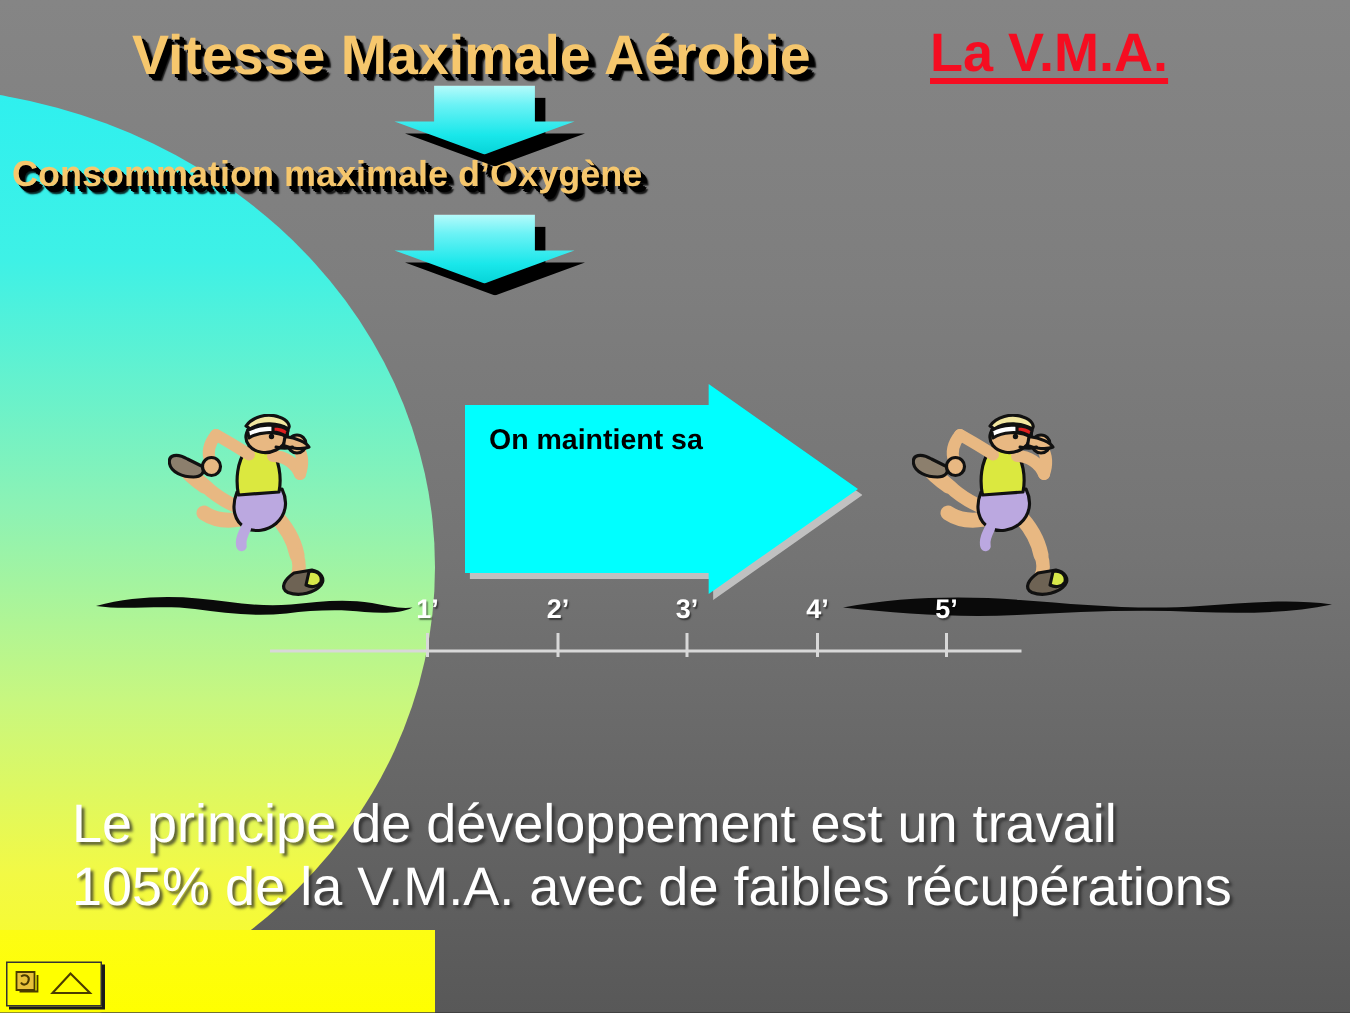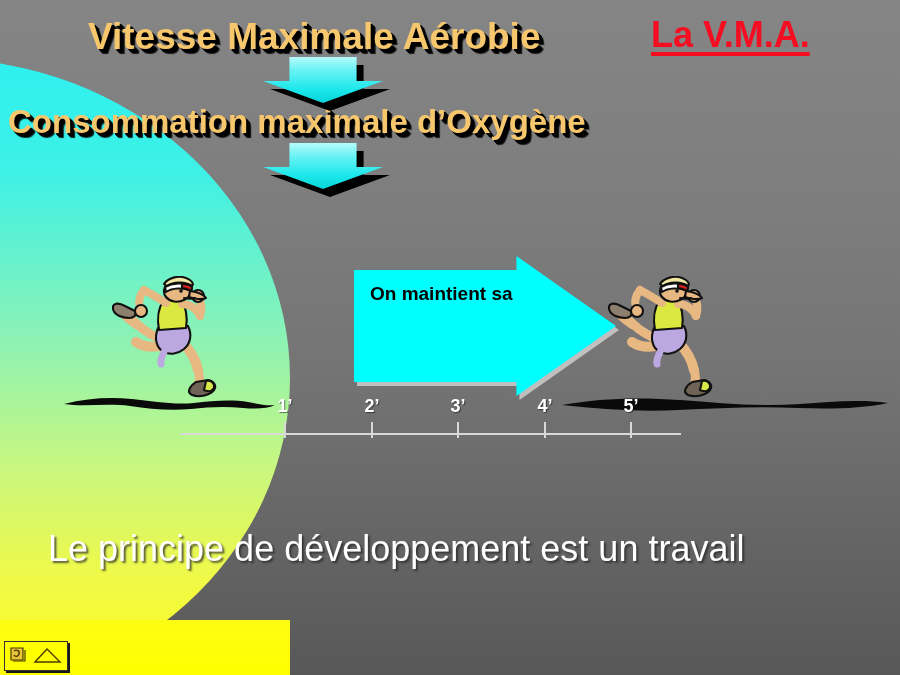--- a/index.html
+++ b/index.html
@@ -42,35 +42,34 @@
     font-weight: bold;
     letter-spacing: 0px;
     white-space: nowrap;
     text-shadow:
        2px 2px 0 #000,
        3px 3px 0 #000,
        4px 4px 0 #000,
        5px 5px 1px rgba(0,0,0,.85);
   }
   #line1 { left: 88px; top: 16px; font-size: 37px; }
-  #line2 { left: 8px;  top: 103px; font-size: 33px; }
+  #line2 { left: 8px;  top: 103px; font-size: 24px; }
   #line3 { left: 42px; top: 192px; font-size: 32px; }
 
   #vma {
     position: absolute;
     left: 620px;
     top: 14px;
     font-size: 36px;
     font-weight: bold;
     color: #f50d21;
     text-decoration: underline;
     text-decoration-thickness: 4px;
     text-underline-offset: 5px;
     white-space: nowrap;
-    margin-left: 31px;
   }
 
   
   .down-arrow {
     position: absolute;
     width: 120px;
     height: 46px;
   }
   .down-arrow .shadow {
     position: absolute;
@@ -101,21 +100,20 @@
   #ground-left  { left: 62px;  top: 392px; width: 215px; height: 24px; }
   #ground-right { left: 560px; top: 392px; width: 330px; height: 24px; }
 
   
   #callout {
     position: absolute;
     left: 310px;
     top: 256px;
     width: 262px;
     height: 140px;
-    margin-left: 44px;
   }
   #callout .calloutShadow {
     position: absolute;
     left: 3px; top: 4px; width: 262px; height: 140px;
     background: rgba(255,255,255,.55);
     clip-path: polygon(0% 10%, 62% 10%, 62% 0%, 100% 50%, 62% 100%, 62% 90%, 0% 90%);
   }
   #callout .calloutBody {
     position: absolute;
     left: 0; top: 0; width: 262px; height: 140px;
@@ -290,20 +288,21 @@
       <line x1="180" x2="681" y1="434" y2="434" stroke="#d8d8d8" stroke-width="2"></line>
       <line x1="285" x2="285" y1="422" y2="438" stroke="#d8d8d8" stroke-width="2"></line>
       <line x1="372" x2="372" y1="422" y2="438" stroke="#d8d8d8" stroke-width="2"></line>
       <line x1="458" x2="458" y1="422" y2="438" stroke="#d8d8d8" stroke-width="2"></line>
       <line x1="545" x2="545" y1="422" y2="438" stroke="#d8d8d8" stroke-width="2"></line>
       <line x1="631" x2="631" y1="422" y2="438" stroke="#d8d8d8" stroke-width="2"></line>
     </svg>
 
   <div id="bottom-text">
     <div>Le principe de développement est un travail</div>
+    <div>105% de la V.M.A. avec de faibles récupérations</div>
   </div>
 
   <div id="note-widget">
     <svg width="62" height="28" viewBox="0 0 62 28">
       <g stroke="#4a3b00" stroke-width="1.2" fill="none">
         <path d="M6,6 L18,6 L18,18 L6,18 Z" fill="#e8c23a"></path>
         <path d="M9,9 C12,7 15,9 14,12 C13,15 10,15 9,13" stroke="#4a3b00" stroke-width="1.4"></path>
         <path d="M8,19 L20,19 L20,8" stroke="#4a3b00" stroke-width="1.2"></path>
         <path d="M30,20 L42,7 L55,20 Z" fill="none" stroke="#4a3b00" stroke-width="1.4"></path>
       </g>

